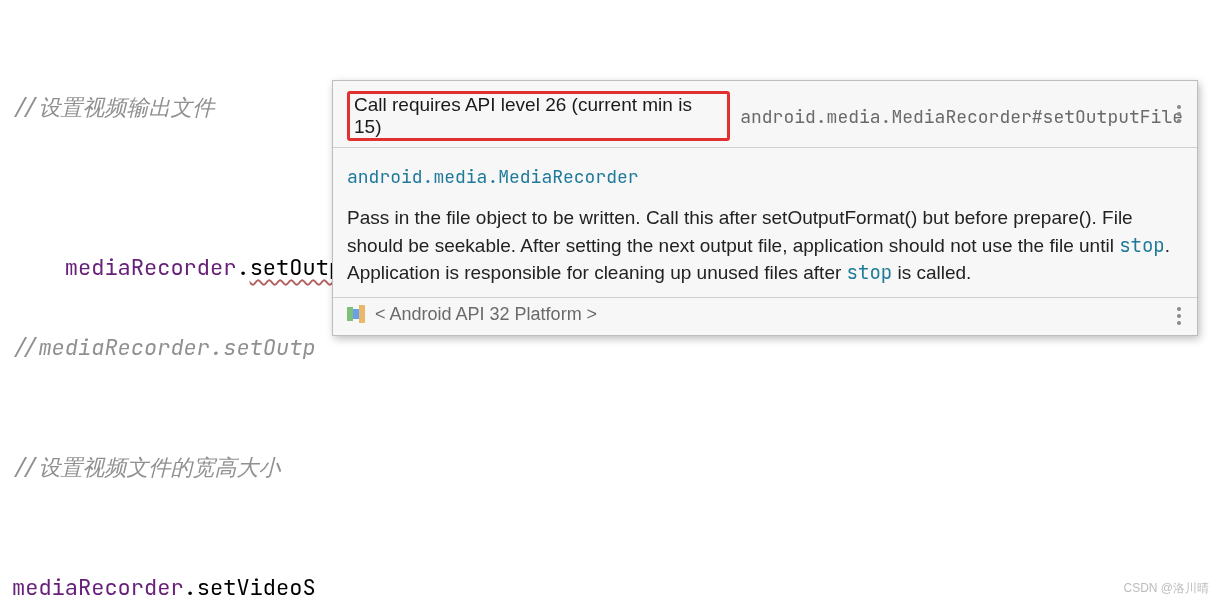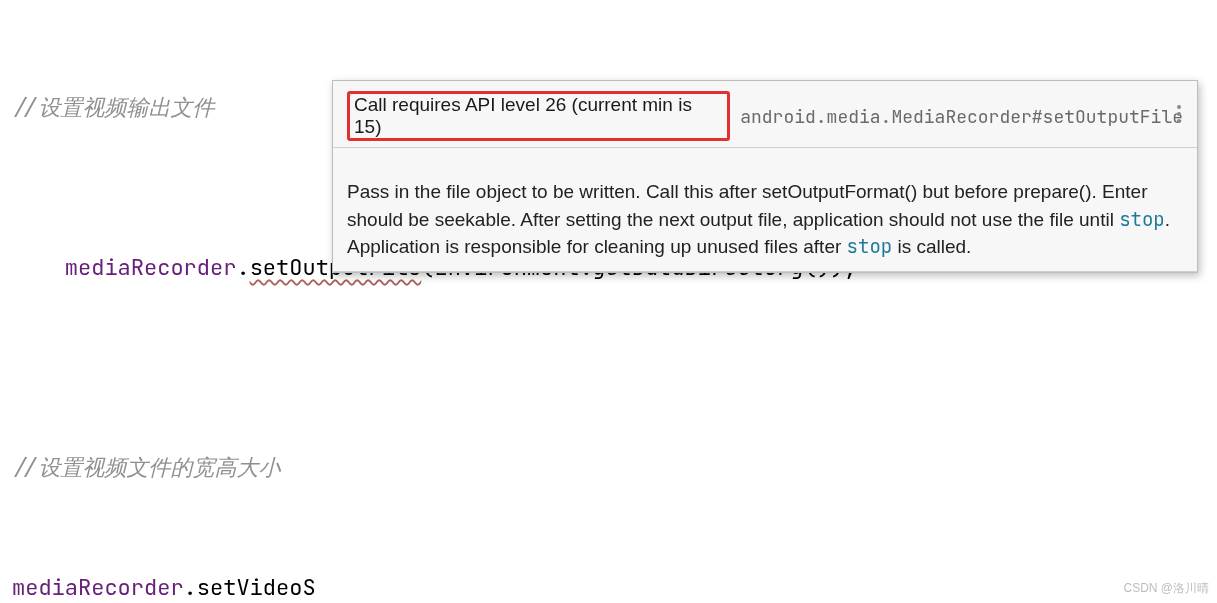--- a/index.html
+++ b/index.html
@@ -131,21 +131,21 @@
   }
 </style>
 </head>
 <body>
 
 <div class="code-area">
   <div class="line"><span class="comment">//设置视频输出文件</span></div>
   <div class="line">
     <span class="ident">mediaRecorder</span><span class="punct">.</span><span class="method squiggle">setOutputFile</span><span class="punct">(Environment.</span><span class="methodI">getDataDirectory</span><span class="punct">());</span>
   </div>
-  <div class="line"><div class="pale-hl"></div></div>
+  <div class="line"><div class="pale-hl"></div><span class="comment">//mediaRecorder.setOutp</span></div>
   <div class="line"><span class="comment">//设置视频文件的宽高大小</span></div>
   <div class="line"><span class="ident">mediaRecorder</span><span class="method">.setVideoS</span></div>
   
   
   
   
   
   
   
   
@@ -157,20 +157,30 @@
     <span class="highlight-box">Call requires API level 26 (current min is 15)</span>
     <span class="popup-sig">android.media.MediaRecorder#setOutputFile</span>
     <div class="kebab">
         <span></span>
         <span></span>
         <span></span>
       </div>
   </div>
   <div class="popup-divider"></div>
   <div class="popup-body">
+    <div class="mono pkg">android.media.MediaRecorder</div>
     <p class="doc-p">
-      <span>Pass in the file object to be written. Call this after setOutputFormat() but before prepare(). Enter should be seekable. After setting the next output file, application should not use the file until </span><span class="doc-code">stop</span><span>. Application is responsible for cleaning up unused files after </span><span class="doc-code">stop</span><span> is called.</span>
+      <span>Pass in the file object to be written. Call this after setOutputFormat() but before prepare(). File should be seekable. After setting the next output file, application should not use the file until </span><span class="doc-code">stop</span><span>. Application is responsible for cleaning up unused files after </span><span class="doc-code">stop</span><span> is called.</span>
     </p>
   </div>
   <div class="popup-divider"></div>
+  <div class="popup-footer">
+    <span class="module-icon"></span>
+    <span>&lt; Android API 32 Platform &gt;</span>
+    <div class="kebab">
+        <span></span>
+        <span></span>
+        <span></span>
+      </div>
+  </div>
 </div>
 
 <div class="watermark">CSDN @洛川晴</div>
 
 </body></html>

